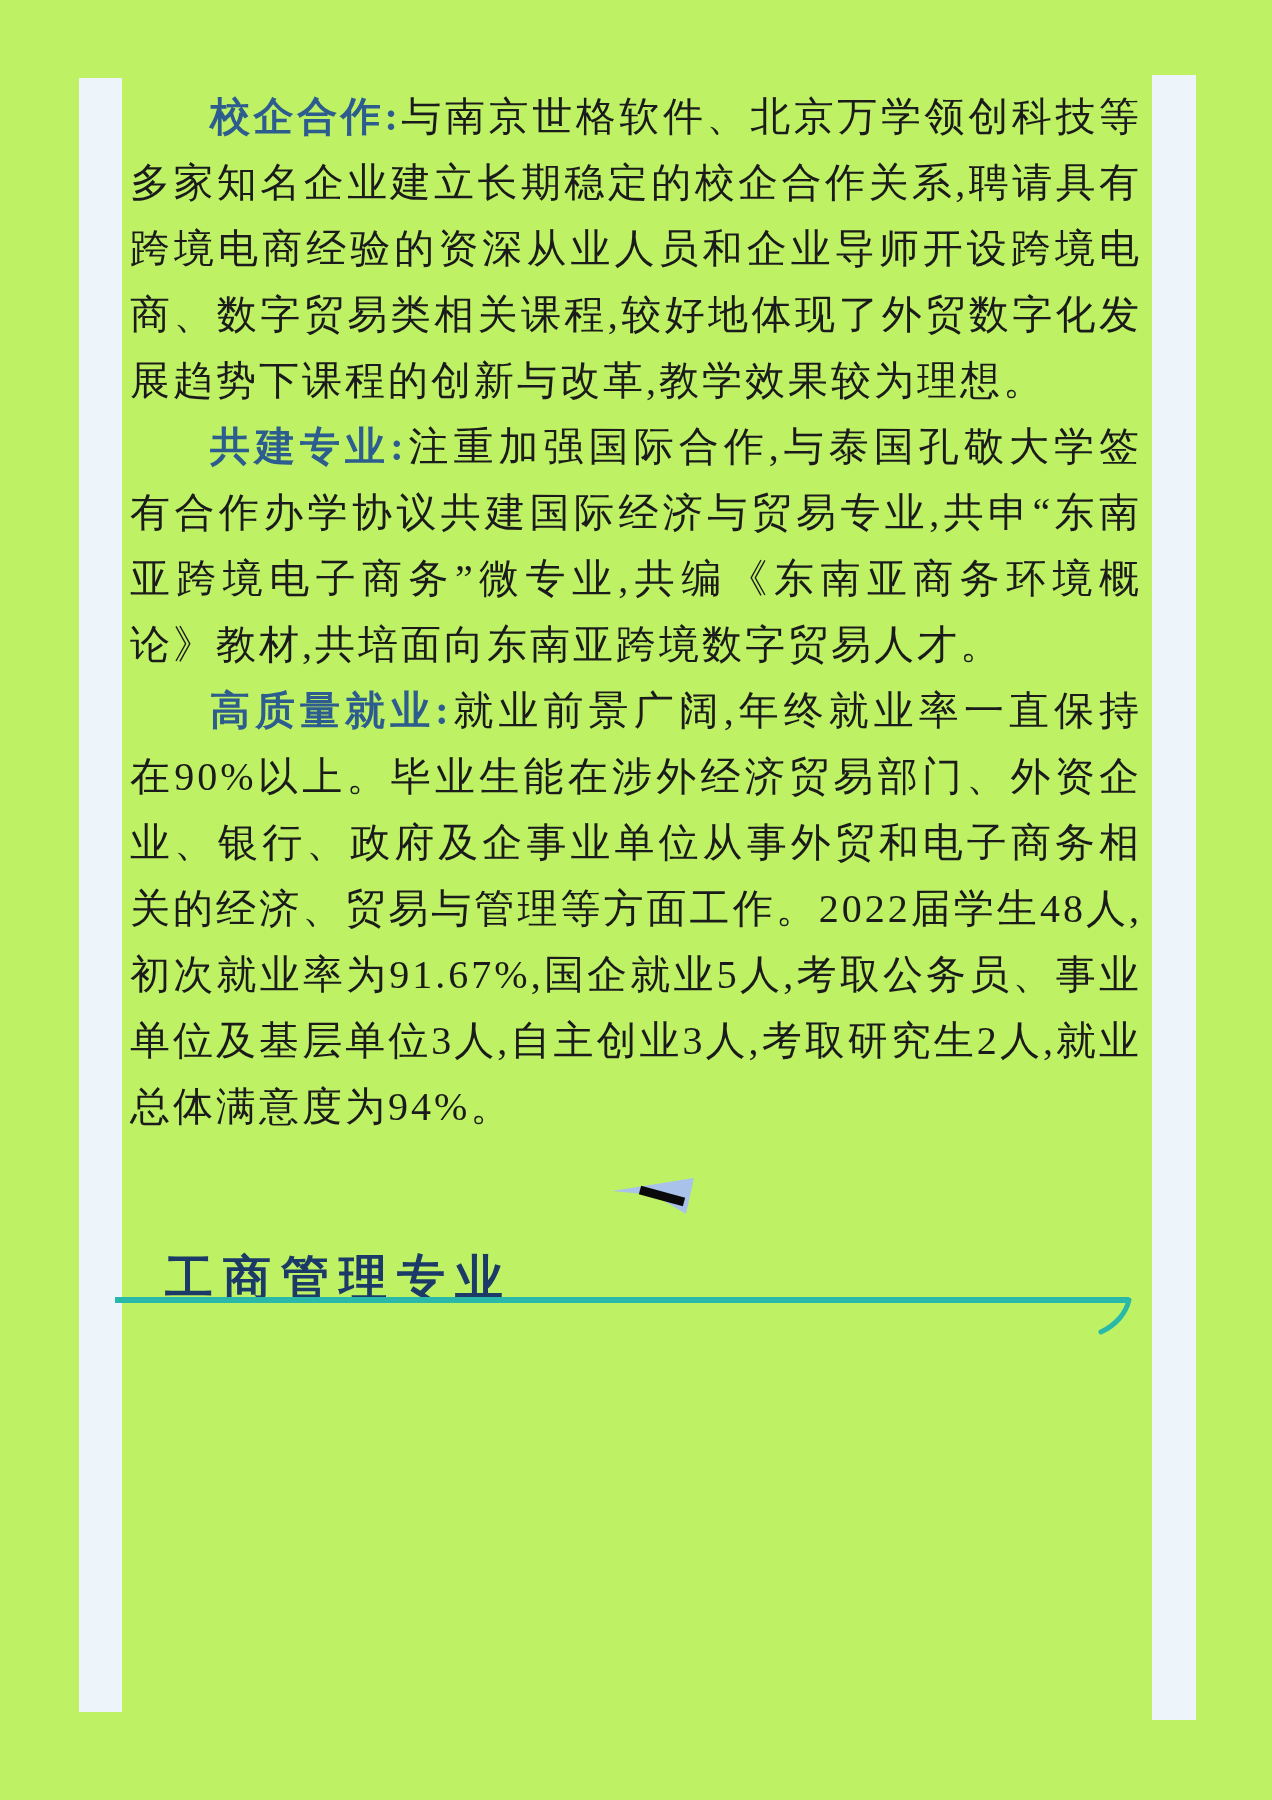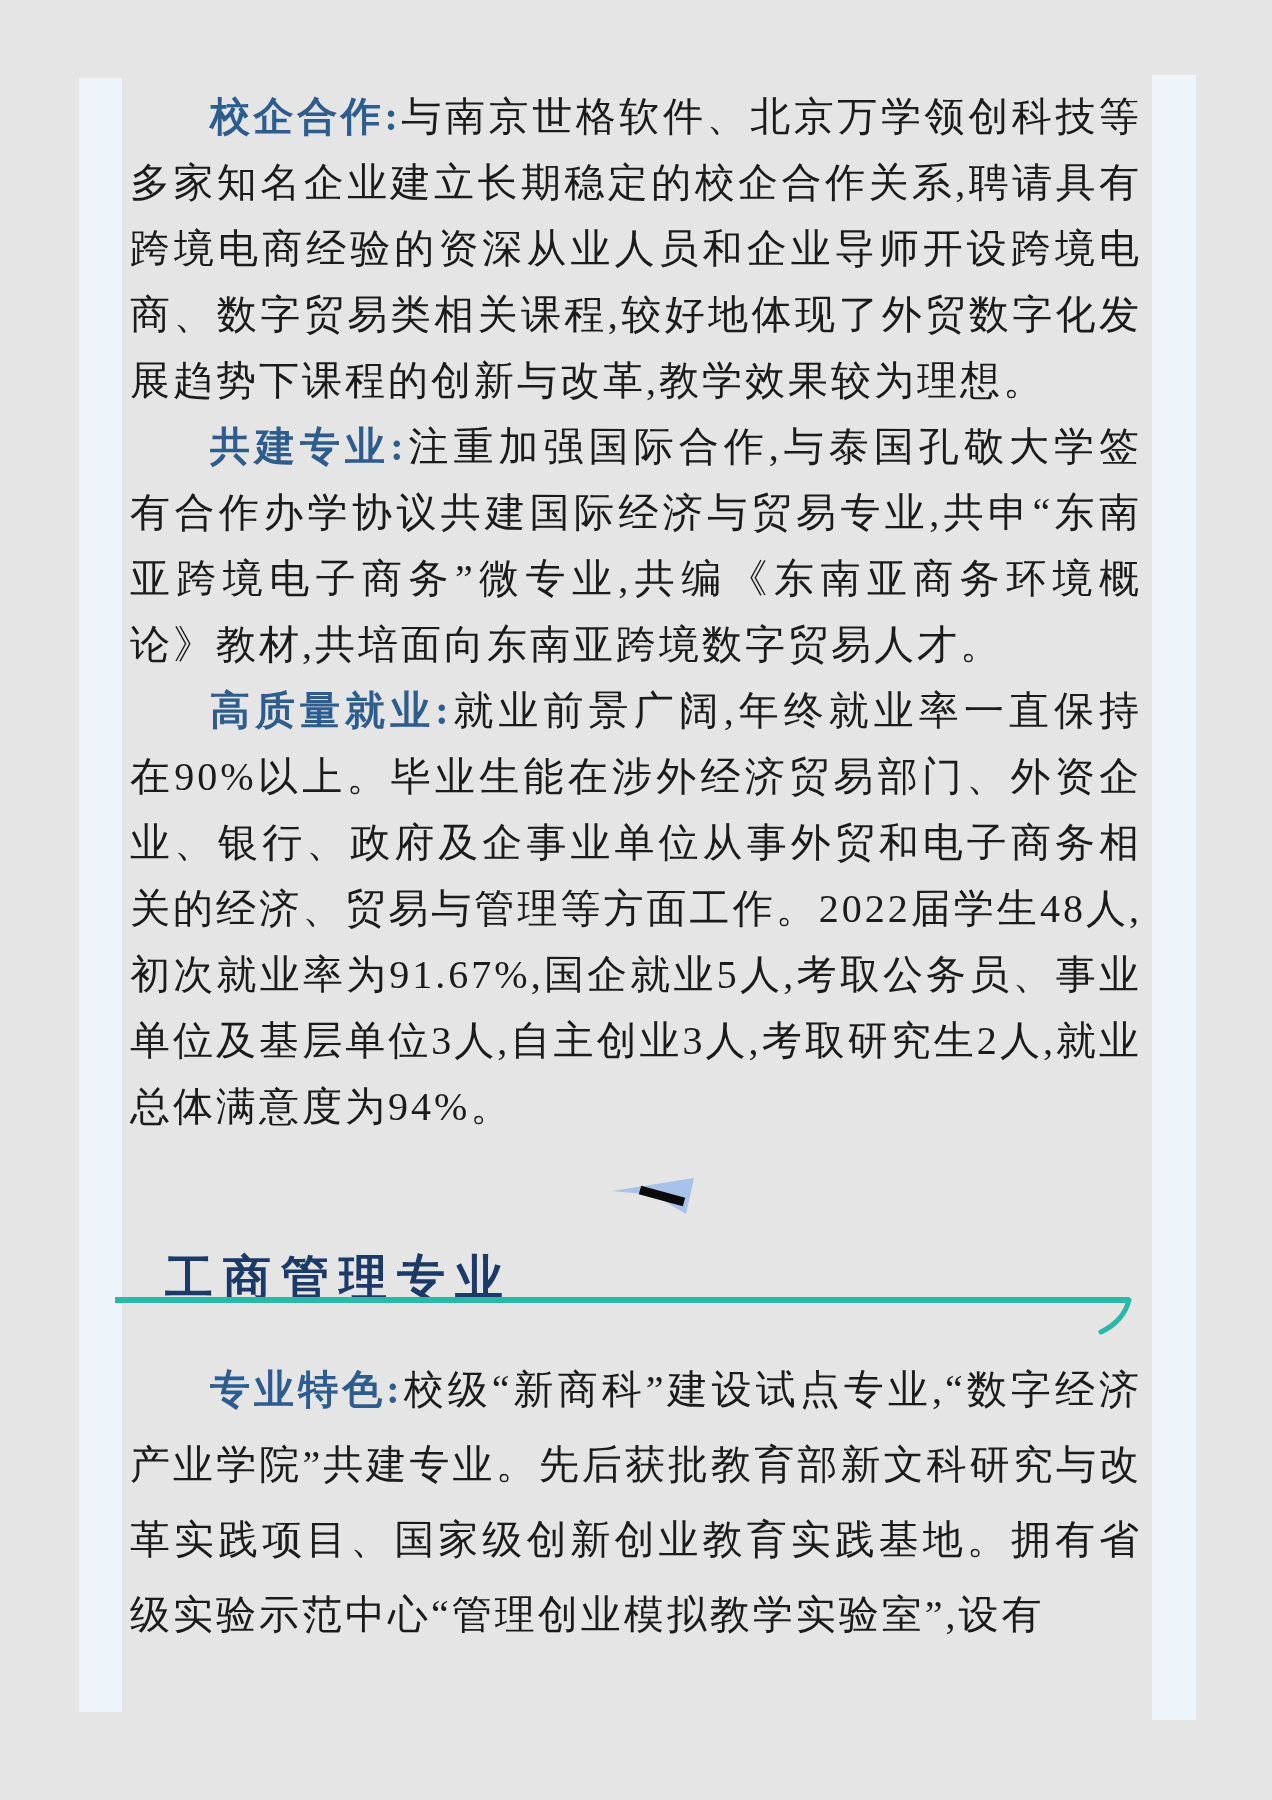--- a/index.html
+++ b/index.html
@@ -3,21 +3,21 @@
 <meta charset="utf-8">
 <style>
   html,body{margin:0;padding:0;}
   body{
     width:1272px;height:1800px;
     background:#ffffff;
     font-family:"Liberation Serif","DejaVu Serif",serif;
     position:relative;
     overflow:hidden;
   }
-  .page{position:absolute;inset:0;width:1272px;height:1800px;background:#e5e5e5;}
+  .page{position:absolute;inset:0;width:1272px;height:1800px;background:#bef264;}
   .strip{position:absolute;background:#edf4fa;}
   .strip.left{left:79px;top:78px;width:43px;height:1634px;}
   .strip.right{left:1152px;top:75px;width:44px;height:1645px;}
 
   .content-top{
     position:absolute;left:130px;top:84px;width:1012px;
     font-size:40px;line-height:66px;letter-spacing:3px;
     color:#1b1b1b;
     text-align:justify;text-justify:inter-ideograph;
   }
@@ -73,19 +73,14 @@
     <line x1="28" y1="12" x2="72" y2="24" stroke="#0a0a0a" stroke-width="9"></line>
   </svg>
 
   <h2 class="section-heading">工商管理专业</h2>
 
   <svg class="section-underline" viewBox="0 0 1022 44" aria-hidden="true">
     <path d="M2,6 H1016" stroke="#2ab9a9" stroke-width="6" fill="none"></path>
     <path d="M1016,6 C1013,19 1003,31 988,38" stroke="#2ab9a9" stroke-width="5" fill="none" stroke-linecap="round"></path>
   </svg>
 
-  <div class="content-bottom">
-    <p>
-      <span class="para-label">专业特色:</span><span>校级“新商科”建设试点专业,“数字经济产业学院”共建专业。先后获批教育部新文科研究与改革实践项目、国家级创新创业教育实践基地。拥有省级实验示范中心“管理创业模拟教学实验室”,设有</span>
-    </p>
-  </div>
 
 </div>
 
 </body></html>

